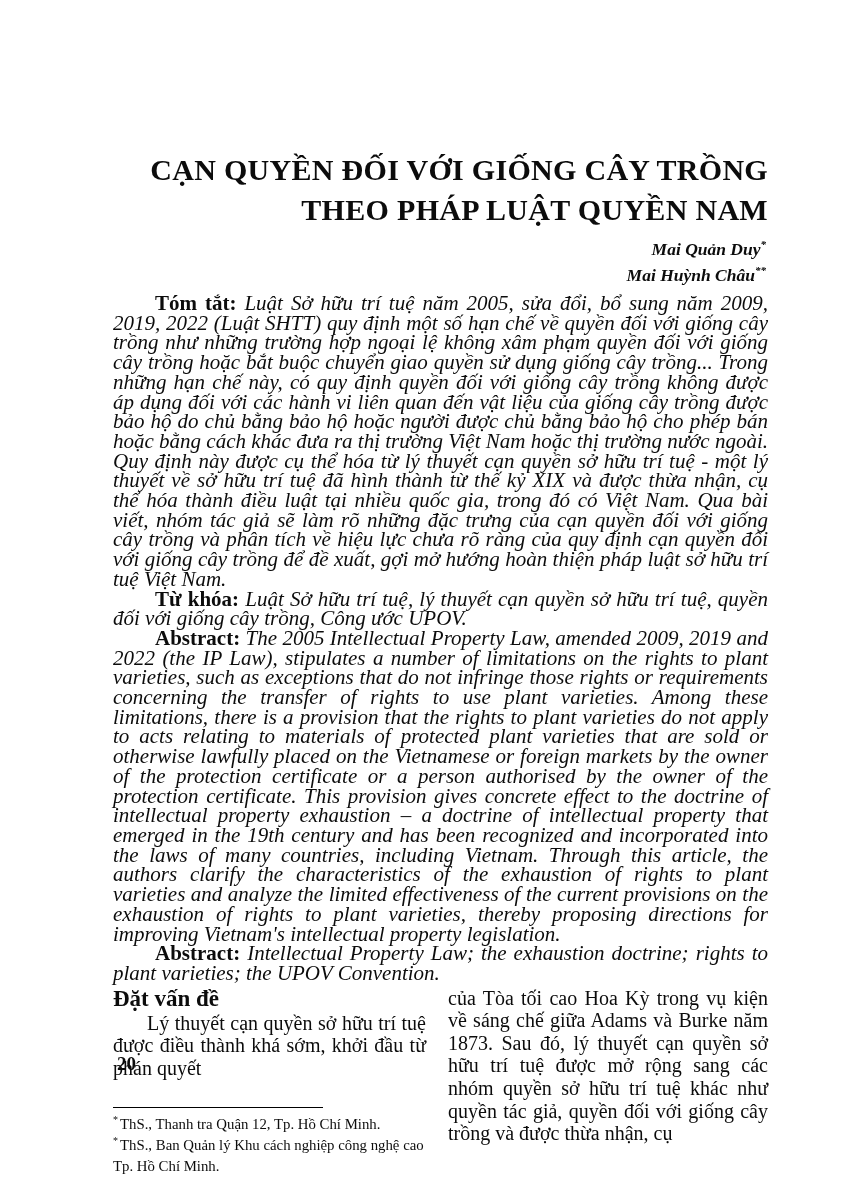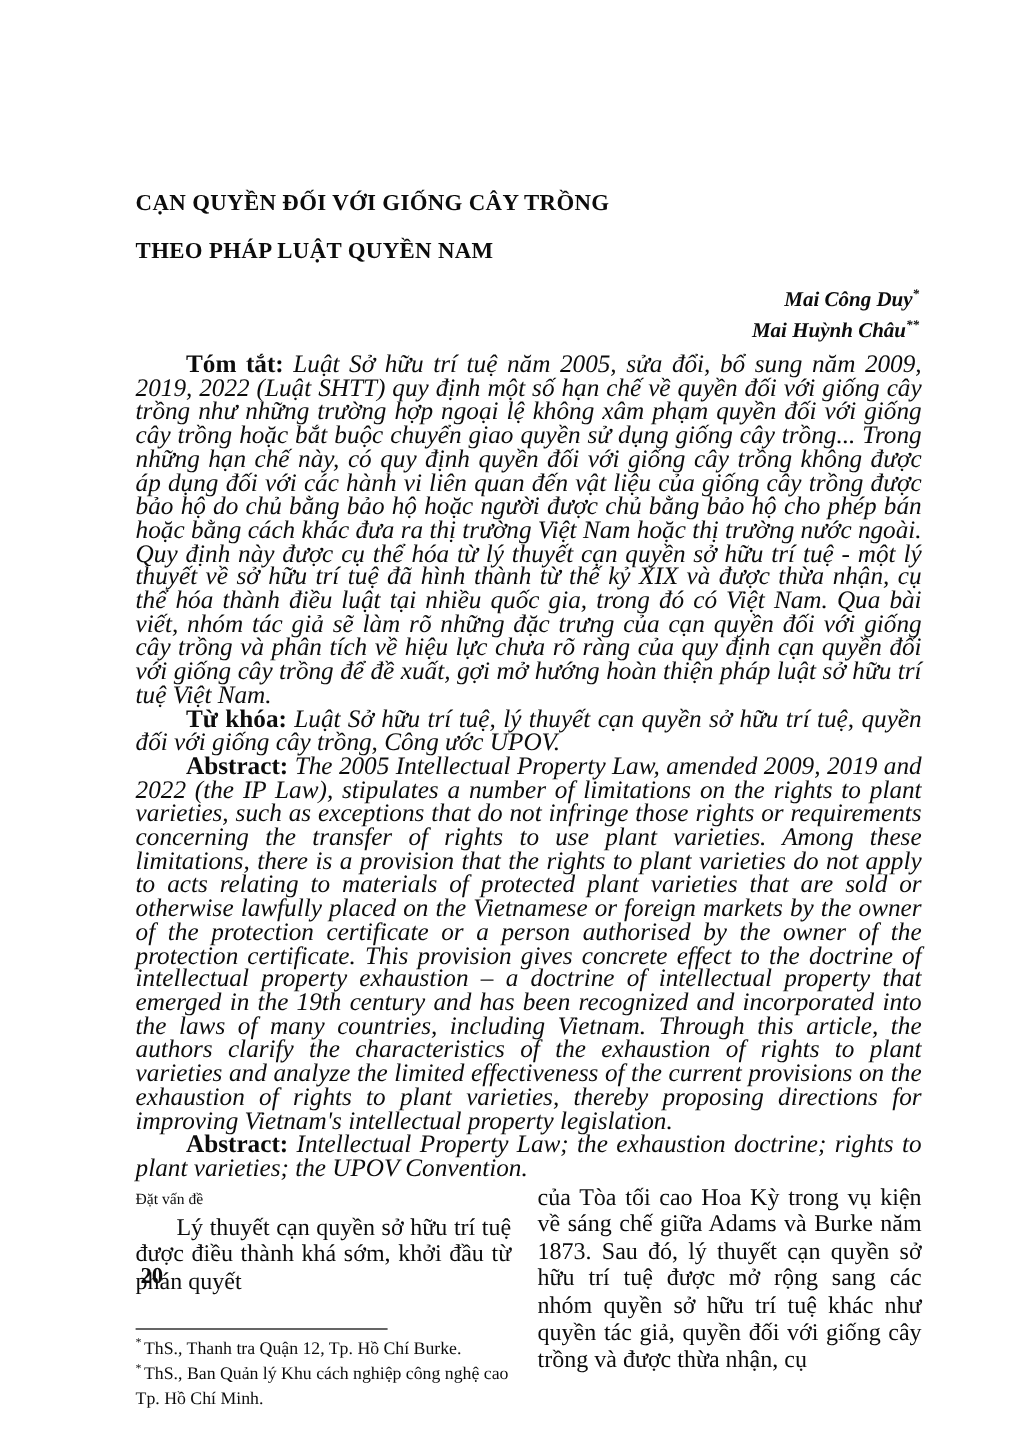--- a/index.html
+++ b/index.html
@@ -16,23 +16,23 @@
     color: #0c0c0c;
     overflow: hidden;
   }
   .content {
     position: absolute;
     left: 113px;
     top: 150px;
     width: 655px;
   }
   .title {
-    text-align: left;
+    text-align: right;
     font-weight: bold;
-    font-size: 19px;
+    font-size: 30px;
     line-height: 40px;
     letter-spacing: 0.3px;
   }
   .authors {
     text-align: right;
     font-weight: bold;
     font-style: italic;
     font-size: 17.5px;
     line-height: 26px;
     margin-top: 6px;
@@ -54,22 +54,22 @@
   .para .body-italic { font-style: italic; }
   .para .label { font-weight: bold; font-style: normal; }
   .columns {
     display: flex;
     gap: 22px;
     margin-top: 3px;
   }
   .col-left { width: 313px; }
   .col-right { width: 320px; }
   .section-heading {
-    font-weight: normal;
-    font-size: 13px;
+    font-weight: bold;
+    font-size: 23px;
     line-height: 24px;
     margin: 0 0 1px 0;
   }
   .col-para {
     font-size: 20px;
     line-height: 22.6px;
     text-align: justify;
     margin: 0;
   }
   .col-left .col-para { text-indent: 34px; }
@@ -104,39 +104,39 @@
 
 <div class="page">
   <div class="content">
 
     <div class="title">
       <div>CẠN QUYỀN ĐỐI VỚI GIỐNG CÂY TRỒNG</div>
       <div>THEO PHÁP LUẬT QUYỀN NAM</div>
     </div>
 
     <div class="authors">
-      <div><span>Mai Công Duy</span><span class="author-marker">*</span></div>
+      <div><span>Mai Quản Duy</span><span class="author-marker">*</span></div>
       <div><span>Mai Huỳnh Châu</span><span class="author-marker">**</span></div>
     </div>
 
     <p class="para first"><span class="label">Tóm tắt:</span><span> </span><span class="body-italic">Luật Sở hữu trí tuệ năm 2005, sửa đổi, bổ sung năm 2009, 2019, 2022 (Luật SHTT) quy định một số hạn chế về quyền đối với giống cây trồng như những trường hợp ngoại lệ không xâm phạm quyền đối với giống cây trồng hoặc bắt buộc chuyển giao quyền sử dụng giống cây trồng... Trong những hạn chế này, có quy định quyền đối với giống cây trồng không được áp dụng đối với các hành vi liên quan đến vật liệu của giống cây trồng được bảo hộ do chủ bằng bảo hộ hoặc người được chủ bằng bảo hộ cho phép bán hoặc bằng cách khác đưa ra thị trường Việt Nam hoặc thị trường nước ngoài. Quy định này được cụ thể hóa từ lý thuyết cạn quyền sở hữu trí tuệ - một lý thuyết về sở hữu trí tuệ đã hình thành từ thế kỷ XIX và được thừa nhận, cụ thể hóa thành điều luật tại nhiều quốc gia, trong đó có Việt Nam. Qua bài viết, nhóm tác giả sẽ làm rõ những đặc trưng của cạn quyền đối với giống cây trồng và phân tích về hiệu lực chưa rõ ràng của quy định cạn quyền đối với giống cây trồng để đề xuất, gợi mở hướng hoàn thiện pháp luật sở hữu trí tuệ Việt Nam.</span></p>
 
     <p class="para"><span class="label">Từ khóa:</span><span> </span><span class="body-italic">Luật Sở hữu trí tuệ, lý thuyết cạn quyền sở hữu trí tuệ, quyền đối với giống cây trồng, Công ước UPOV.</span></p>
 
     <p class="para"><span class="label">Abstract:</span><span> </span><span class="body-italic">The 2005 Intellectual Property Law, amended 2009, 2019 and 2022 (the IP Law), stipulates a number of limitations on the rights to plant varieties, such as exceptions that do not infringe those rights or requirements concerning the transfer of rights to use plant varieties. Among these limitations, there is a provision that the rights to plant varieties do not apply to acts relating to materials of protected plant varieties that are sold or otherwise lawfully placed on the Vietnamese or foreign markets by the owner of the protection certificate or a person authorised by the owner of the protection certificate. This provision gives concrete effect to the doctrine of intellectual property exhaustion – a doctrine of intellectual property that emerged in the 19th century and has been recognized and incorporated into the laws of many countries, including Vietnam. Through this article, the authors clarify the characteristics of the exhaustion of rights to plant varieties and analyze the limited effectiveness of the current provisions on the exhaustion of rights to plant varieties, thereby proposing directions for improving Vietnam's intellectual property legislation.</span></p>
 
     <p class="para"><span class="label">Abstract:</span><span> </span><span class="body-italic">Intellectual Property Law; the exhaustion doctrine; rights to plant varieties; the UPOV Convention.</span></p>
 
     <div class="columns">
       <div class="col-left">
         <h2 class="section-heading">Đặt vấn đề</h2>
         <p class="col-para">Lý thuyết cạn quyền sở hữu trí tuệ được điều thành khá sớm, khởi đầu từ phán quyết</p>
         <div class="footnote-block">
           <div class="fn-rule"></div>
-          <p class="footnote"><span class="fn-marker">*</span><span>ThS., Thanh tra Quận 12, Tp. Hồ Chí Burke.</span></p>
+          <p class="footnote"><span class="fn-marker">*</span><span>ThS., Thanh tra Quận 12, Tp. Hồ Chí Minh.</span></p>
           <p class="footnote"><span class="fn-marker">*</span><span>ThS., Ban Quản lý Khu cách nghiệp công nghệ cao Tp. Hồ Chí Minh.</span></p>
         </div>
       </div>
       <div class="col-right">
         <p class="col-para">của Tòa tối cao Hoa Kỳ trong vụ kiện về sáng chế giữa Adams và Burke năm 1873. Sau đó, lý thuyết cạn quyền sở hữu trí tuệ được mở rộng sang các nhóm quyền sở hữu trí tuệ khác như quyền tác giả, quyền đối với giống cây trồng và được thừa nhận, cụ</p>
       </div>
     </div>
 
   </div>
 

